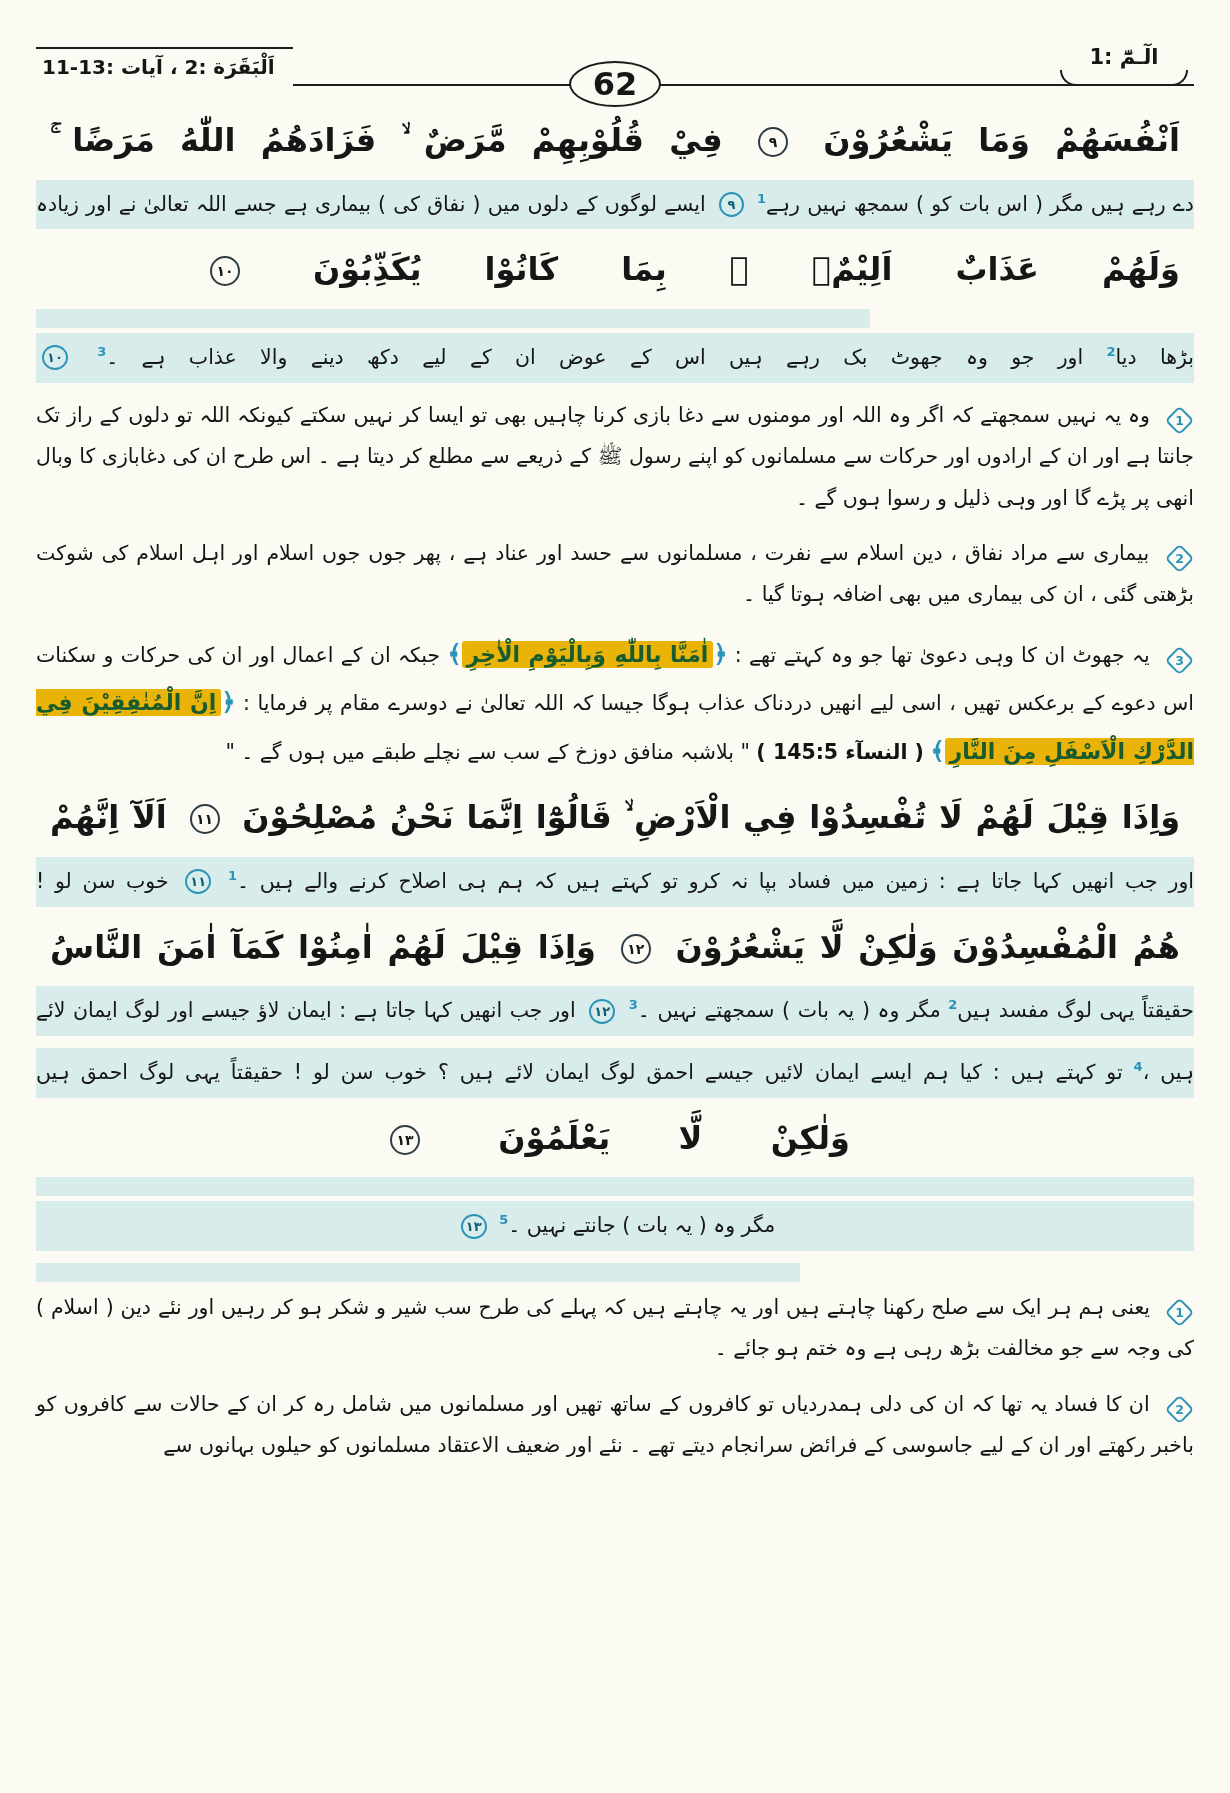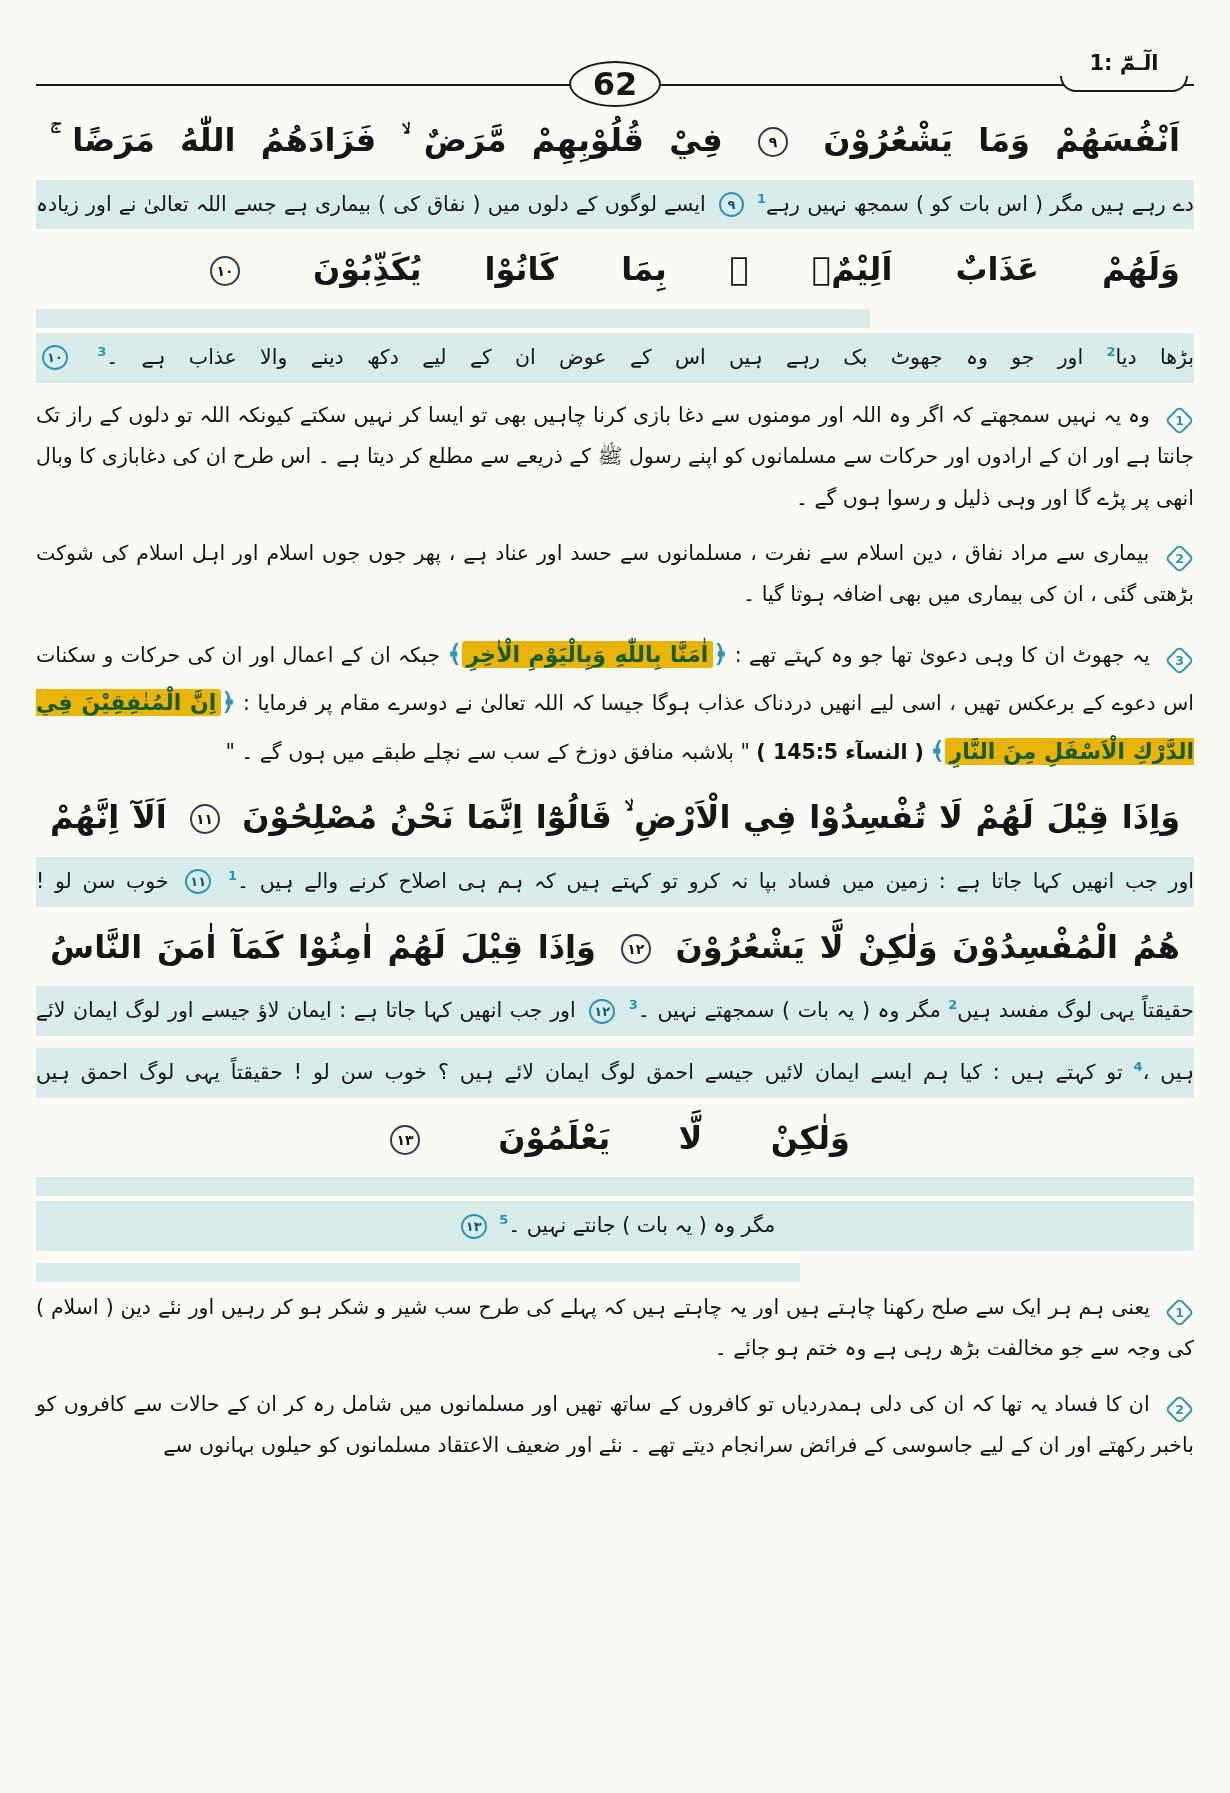--- a/index.html
+++ b/index.html
@@ -22,21 +22,21 @@
     border-bottom: 2.5px solid #1c1c1c;
   }
   .hdr-left {
     position: absolute; left: 0; bottom: 12px; z-index: 2;
     direction: rtl;
     font-weight: bold; font-size: 20px;
     padding: 6px 18px 7px 6px;
     border-top: 2.5px solid #1c1c1c;
     background: #fbfaf3;
   }
-  .hdr-right { position: absolute; right: 6px; bottom: 6px; z-index: 2; text-align: center; }
+  .hdr-right { position: absolute; right: 6px; bottom: 12px; z-index: 2; text-align: center; }
   .hdr-right .txt { display: block; direction: rtl; font-weight: bold; font-size: 21px; padding: 0 14px; }
   .hdr-curve {
     width: 128px; height: 16px;
     border: 2.5px solid #1c1c1c; border-top: none;
     border-radius: 0 0 64px 64px;
     margin: 1px auto 0; background: #fbfaf3;
   }
   .hdr-oval {
     position: absolute; left: 50%; transform: translateX(-50%); bottom: -9px; z-index: 3;
     width: 92px; height: 46px;
@@ -119,20 +119,21 @@
 <div class="page">
 
   <header class="page-header">
     <div class="hdr-right">
       <span class="txt">الٓـمّٓ :1</span>
       <div class="hdr-curve"></div>
     </div>
     <div class="hdr-oval">
       <span>62</span>
     </div>
+    <div class="hdr-left">اَلْبَقَرَة :2 ، آیات :13-11</div>
   </header>
 
   <main class="content">
 
     <p class="arabic"><span>اَنْفُسَهُمْ وَمَا يَشْعُرُوْنَ</span> <span class="badge">٩</span> <span>فِيْ قُلُوْبِهِمْ مَّرَضٌ ۙ فَزَادَهُمُ اللّٰهُ مَرَضًا ۚ</span></p>
 
     <p class="urdu"><span>دے رہے ہیں مگر ( اس بات کو ) سمجھ نہیں رہے</span><sup class="fn">1</sup> <span class="badge">٩</span> <span>ایسے لوگوں کے دلوں میں ( نفاق کی ) بیماری ہے جسے اللہ تعالیٰ نے اور زیادہ</span></p>
 
     <p class="arabic pad-end"><span>وَلَهُمْ عَذَابٌ اَلِيْمٌۢ ۙ بِمَا كَانُوْا يُكَذِّبُوْنَ</span> <span class="badge">١٠</span></p>
 

